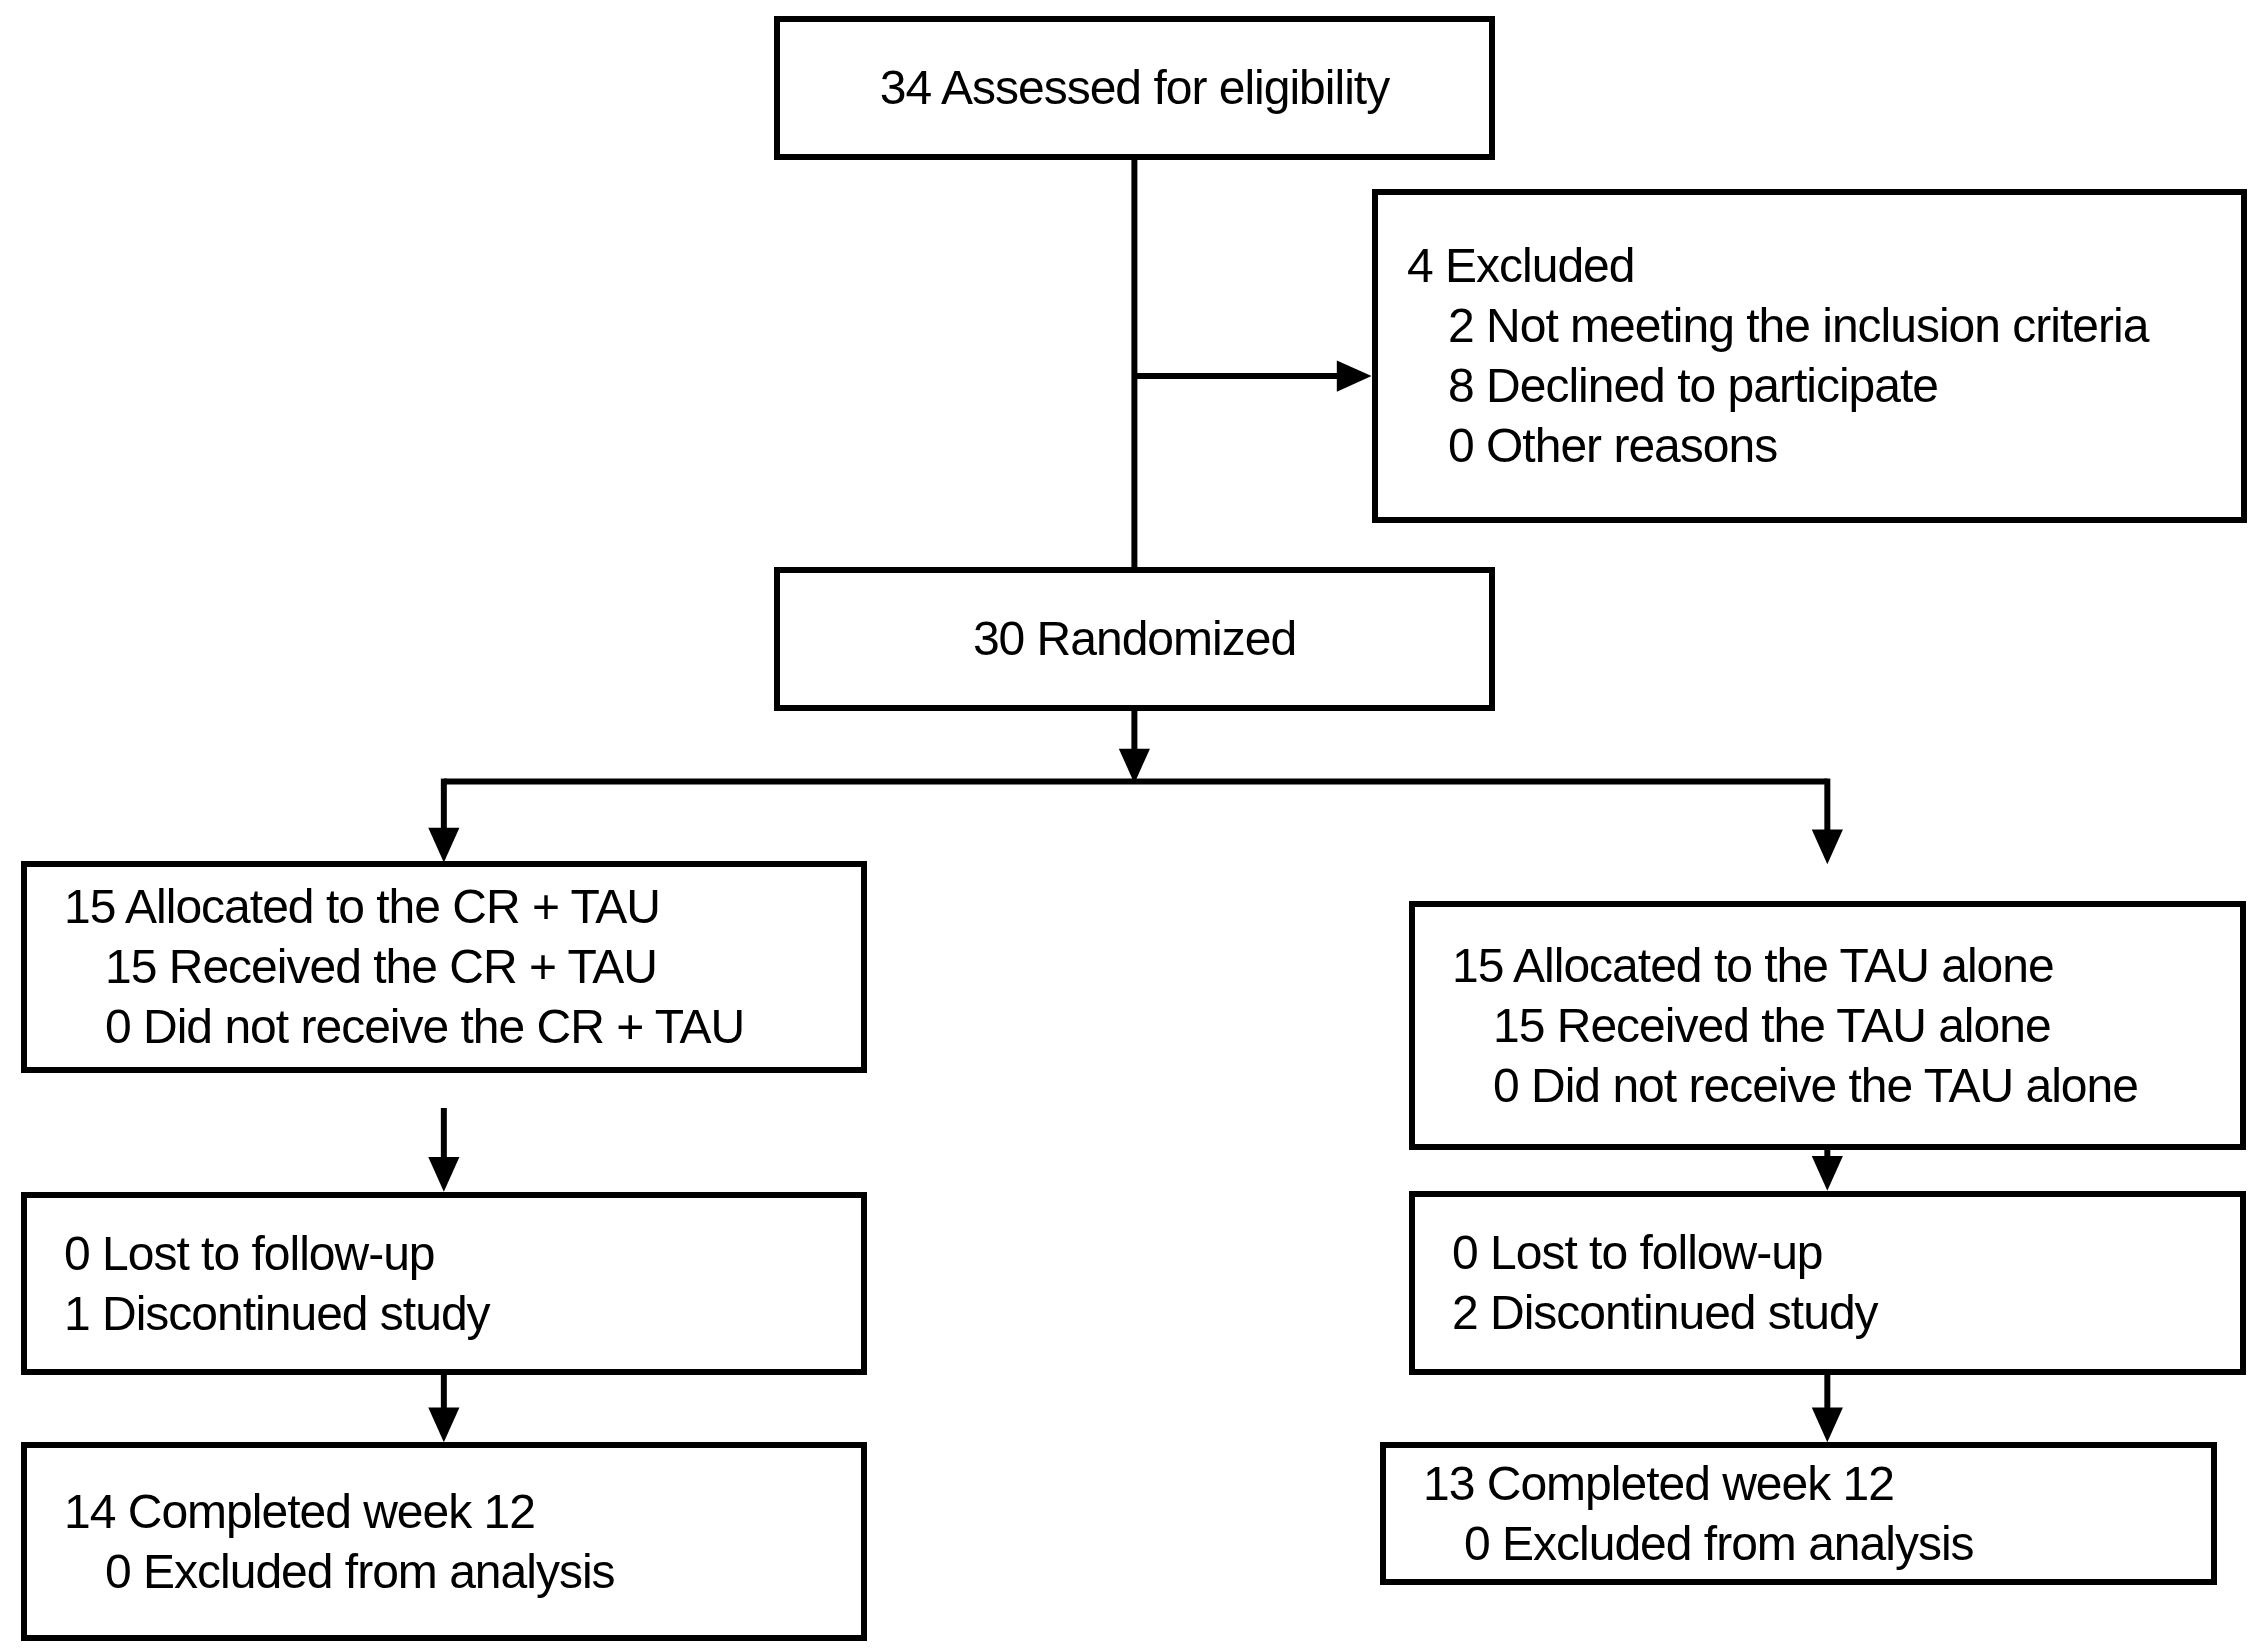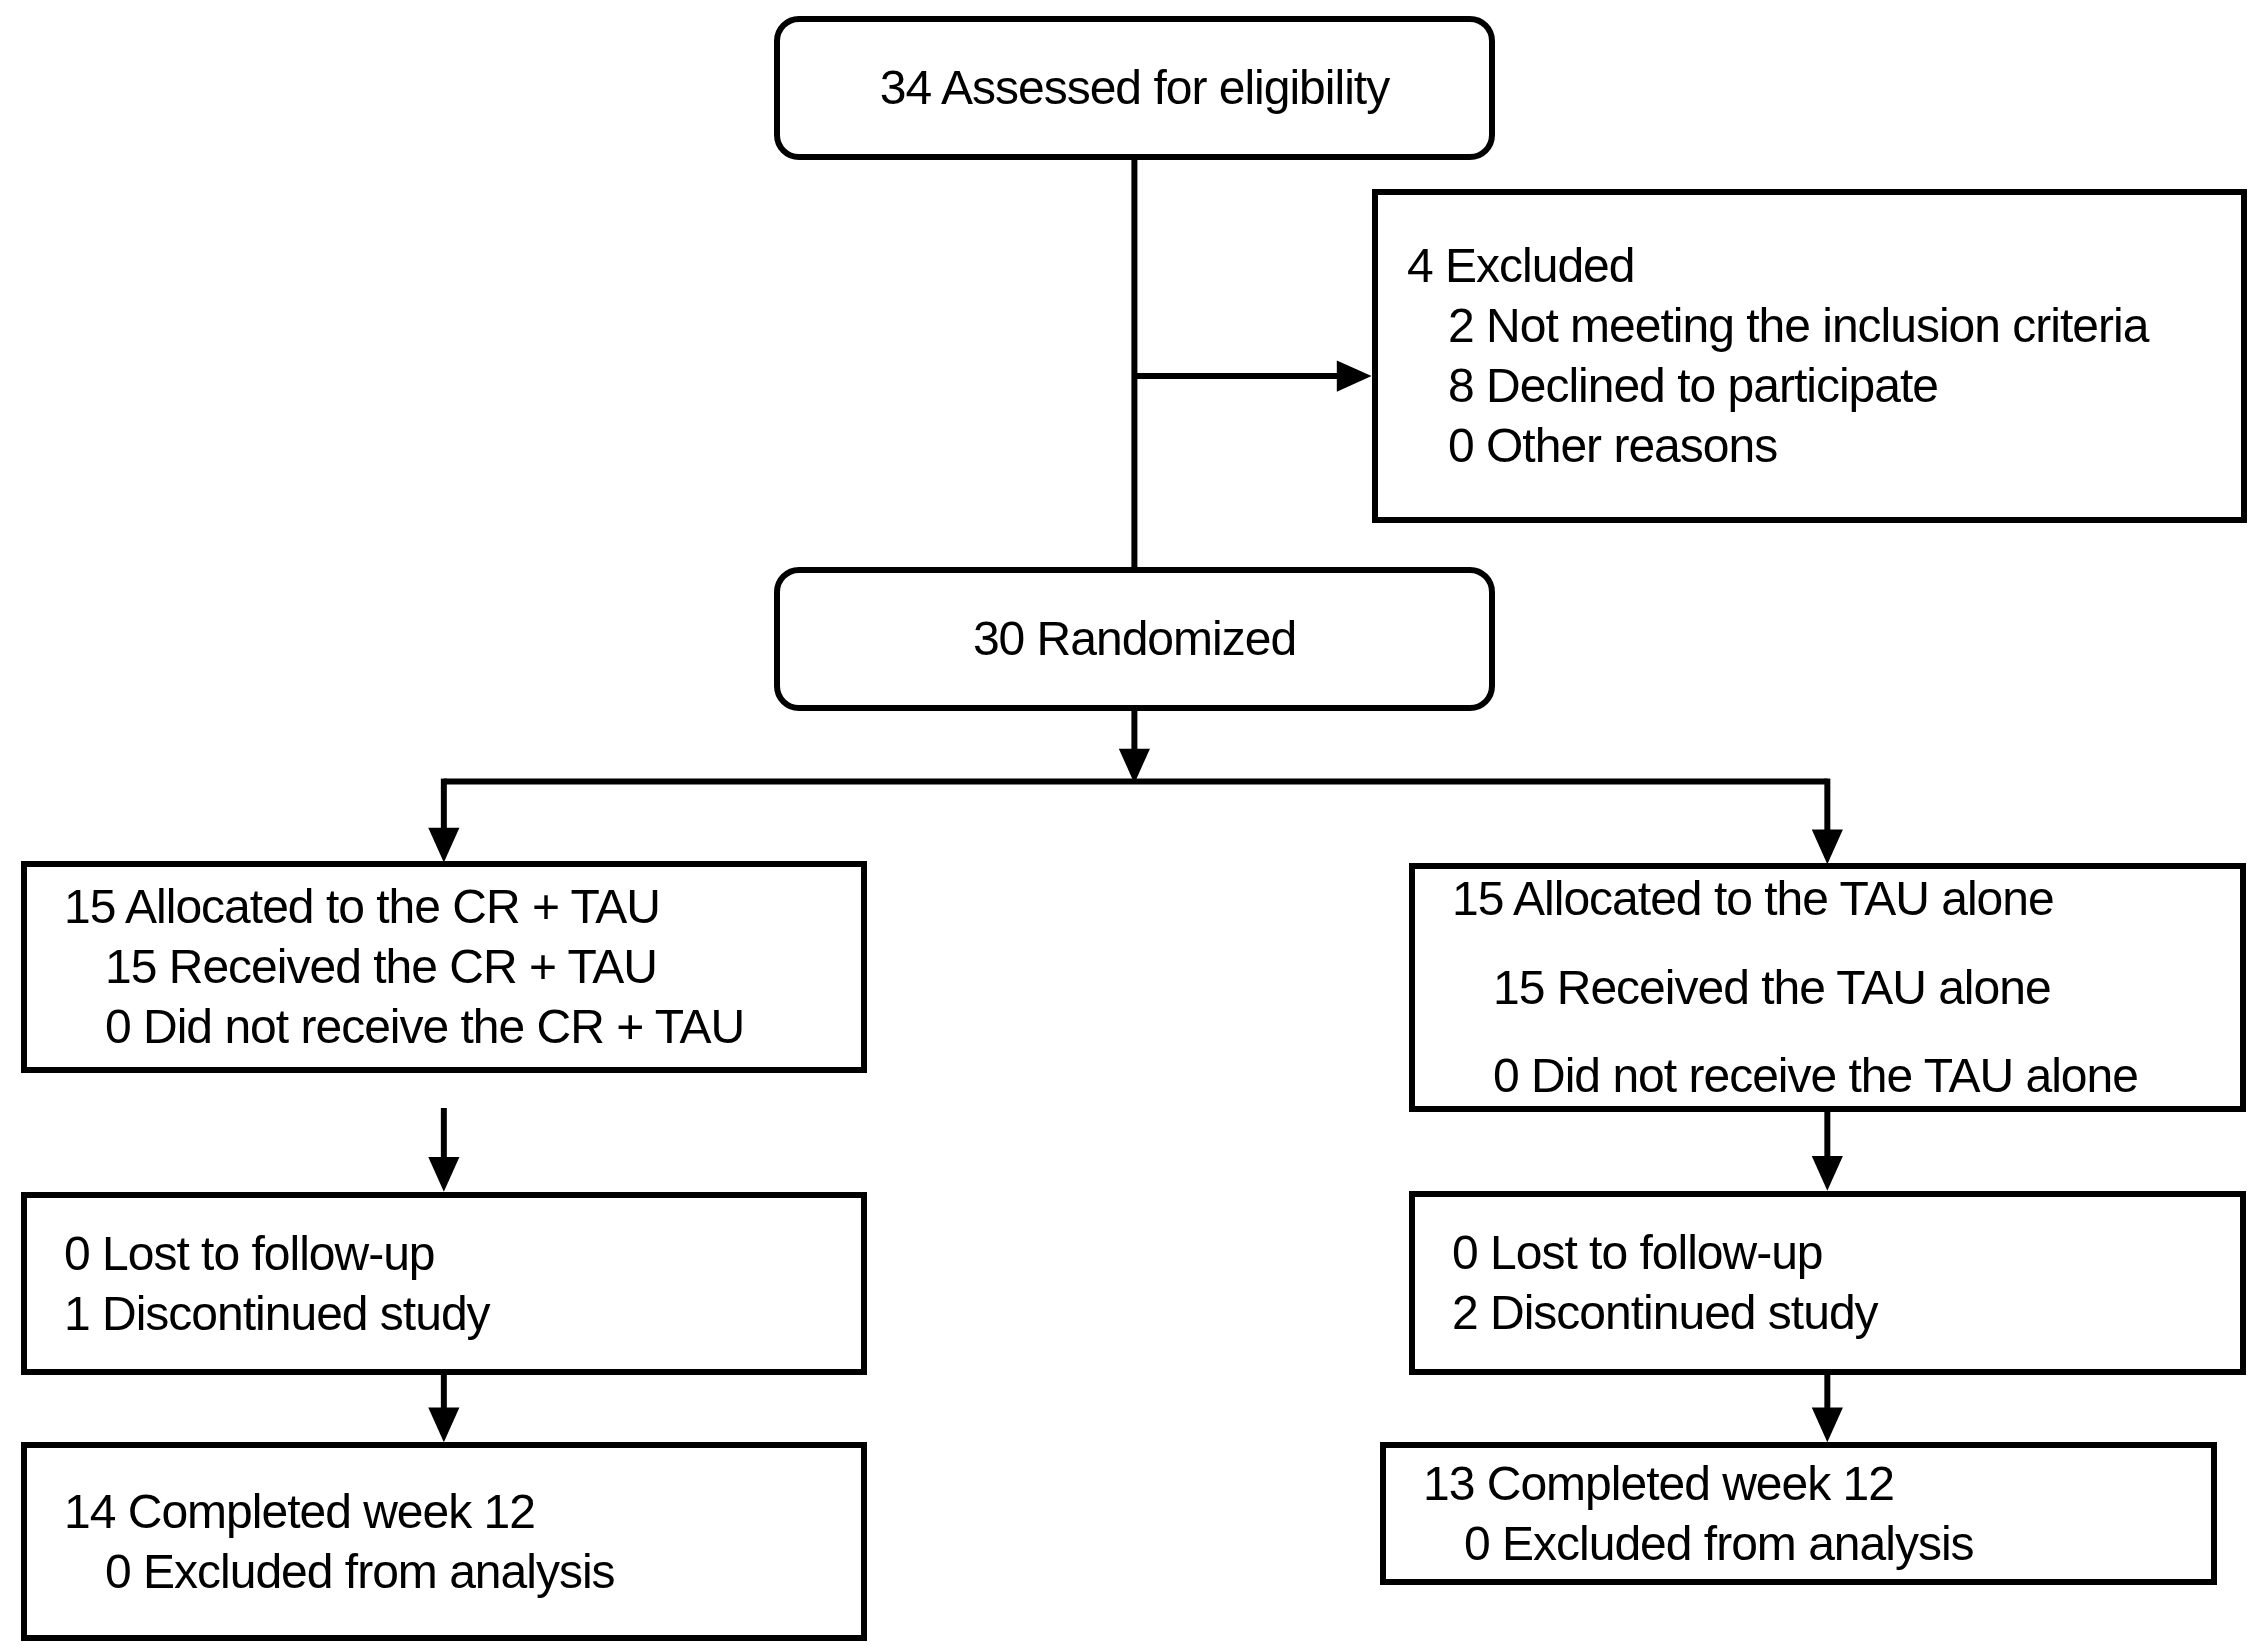--- a/index.html
+++ b/index.html
@@ -34,31 +34,30 @@
     letter-spacing: -1px;
     line-height: 60px;
     white-space: nowrap;
   }
   .box .line {
     height: 60px;
   }
   .box.center {
     align-items: center;
     text-align: left;
-    border-radius: 25px;
   }
   .indent-1 {
     margin-left: 41px;
   }
   
   #box-assessed            { left: 774px; top: 15.6px;   width: 721px; height: 144px; }
   #box-excluded            { left: 1372px; top: 189px;  width: 875px; height: 334px; padding-left: 29px; }
   #box-randomized          { left: 774px; top: 567px;  width: 721px; height: 144px; }
   #box-alloc-left          { left: 21px;   top: 861px; width: 846px; height: 212px; padding-left: 37px; }
-  #box-alloc-right         { left: 1409px; top: 863px; width: 837px; height: 249px; padding-left: 37px; justify-content: space-between; }
+  #box-alloc-right         { left: 1409px; top: 901px; width: 837px; height: 249px; padding-left: 37px; }
   #box-follow-left         { left: 21px;   top: 1192px; width: 846px; height: 183px; padding-left: 37px; }
   #box-follow-right        { left: 1409px; top: 1191px; width: 837px; height: 184px; padding-left: 37px; }
   #box-analysis-left       { left: 21px;   top: 1442px; width: 846px; height: 199px; padding-left: 37px; }
   #box-analysis-right      { left: 1341px; top: 1442px; width: 837px; height: 143px; padding-left: 37px; margin-left: 39px; }
 </style>
 </head>
 <body>
 
 <div id="canvas">
 

